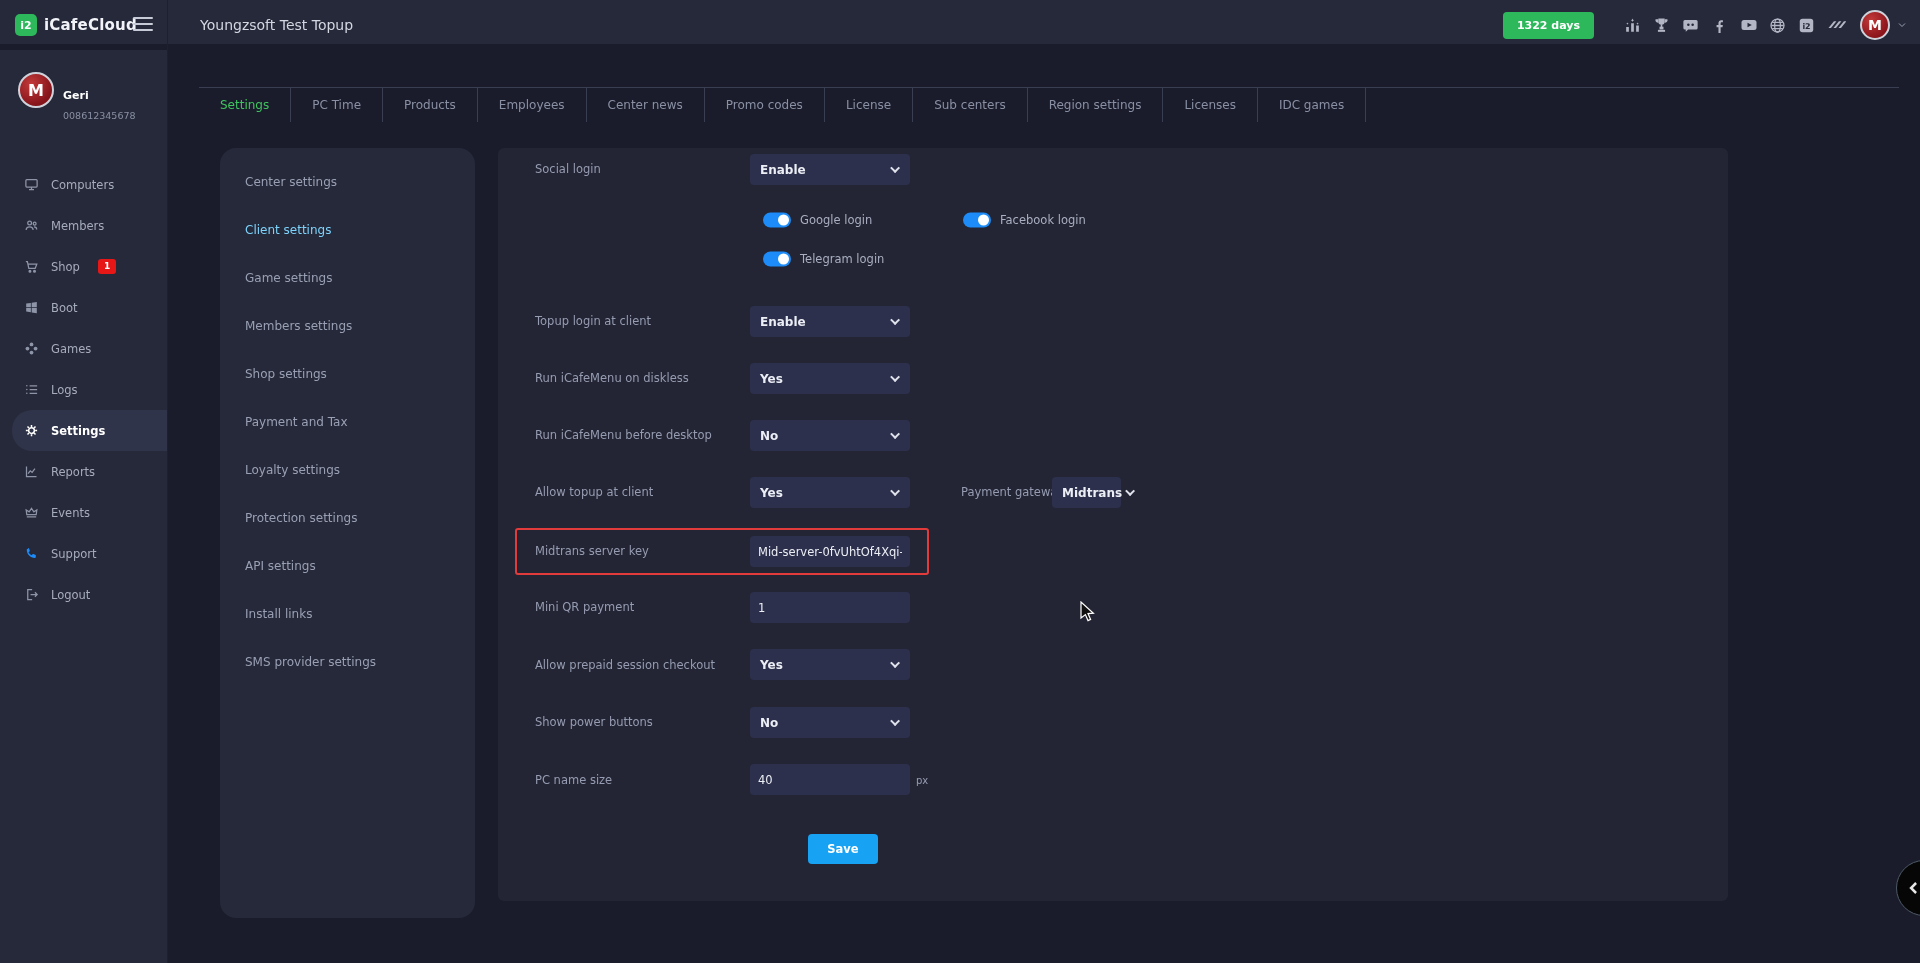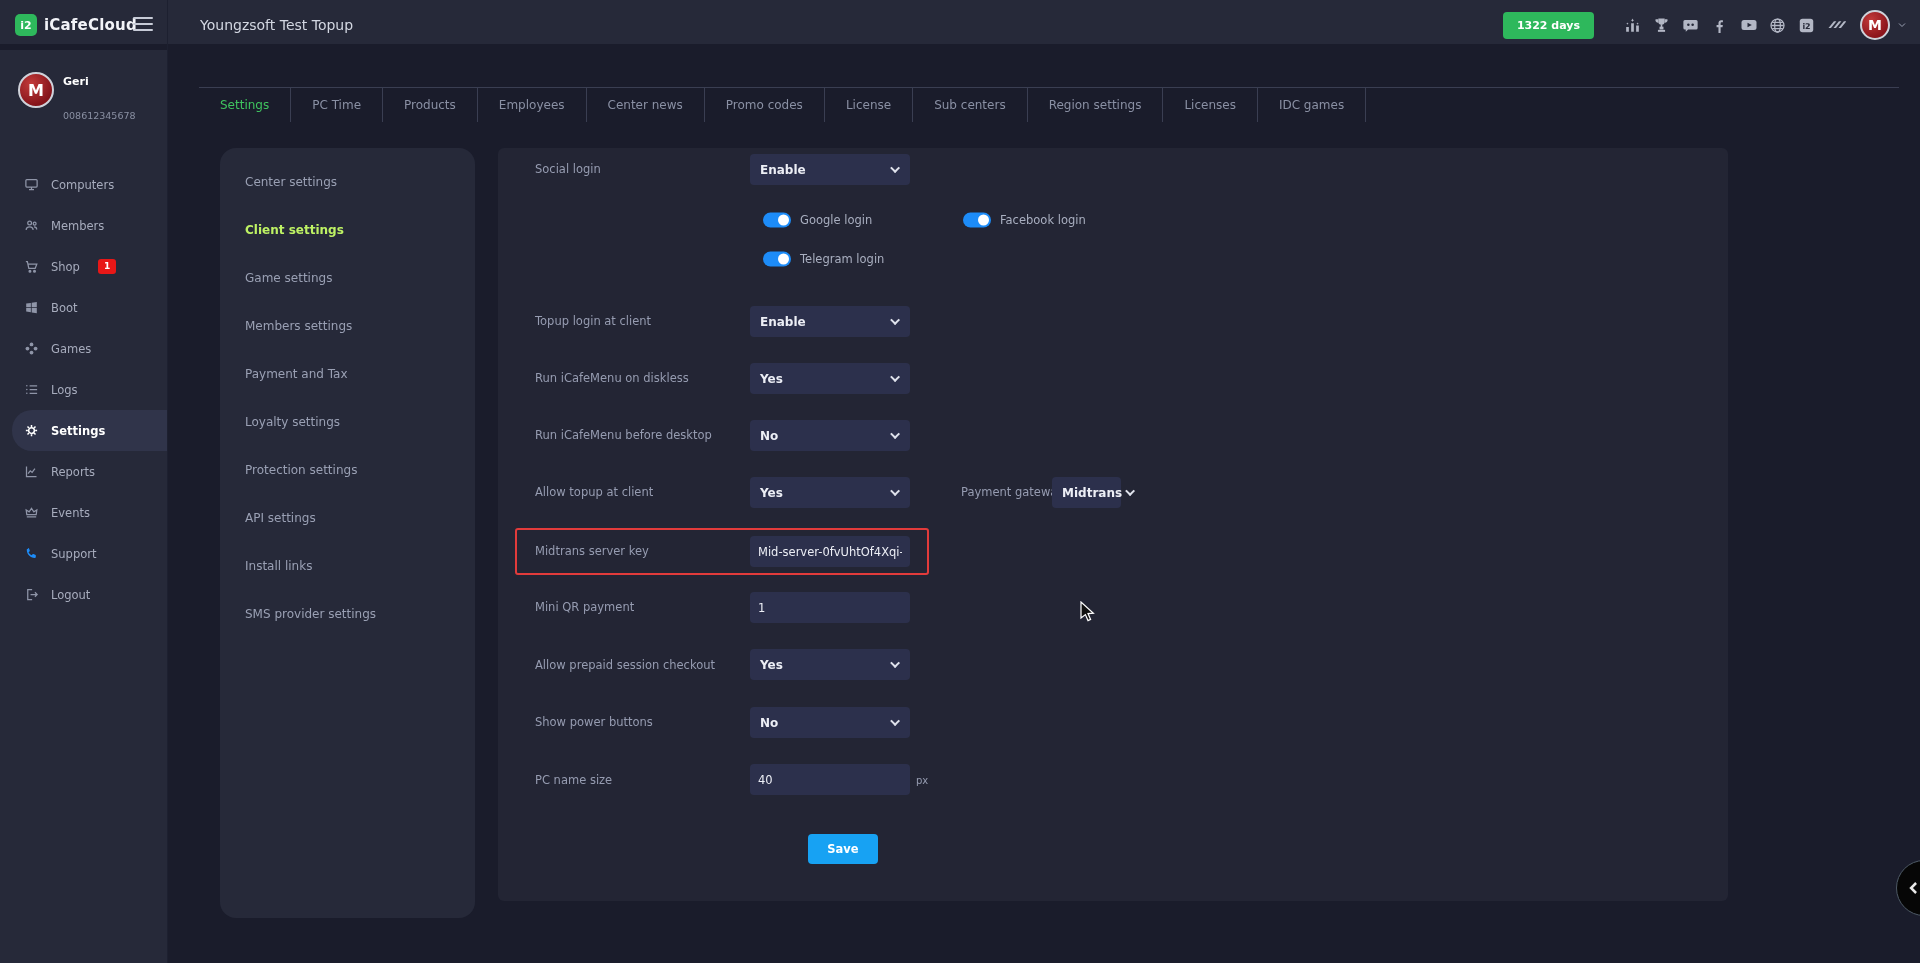--- a/index.html
+++ b/index.html
@@ -26,40 +26,40 @@
   .h-avatar { width:30px; height:30px; border-radius:50%; background:radial-gradient(circle at 35% 30%, #c23a3a, #8c151c 70%);
     border:2px solid #cfd2da; color:#fff; font-weight:800; font-size:14px;
     display:flex; align-items:center; justify-content:center; margin:0 4px 0 10px; cursor:pointer; }
   .caret { color:#9aa0b2; margin-left:2px; }
   
   .sidebar { position:absolute; top:50px; left:0; width:168px; bottom:0; background:#262939; border-right:1px solid #1d2030; z-index:4; }
   .user { position:absolute; top:22px; left:18px; display:flex; }
   .s-avatar { width:36px; height:36px; border-radius:50%; background:radial-gradient(circle at 35% 30%, #c23a3a, #84131a 72%);
     border:2px solid #cfd2da; color:#fff; font-weight:800; font-size:16px; display:flex; align-items:center; justify-content:center; }
   .user-meta { margin-left:9px; }
-  .user-name { color:#fff; font-size:11px; font-weight:700; margin-top:3px; }
-  .user-id { color:#8a90a3; font-size:9.5px; margin-top:22px; }
+  .user-name { color:#fff; font-size:11px; font-weight:700; margin-top:17px; }
+  .user-id { color:#8a90a3; font-size:9.5px; margin-top:8px; }
   .nav { position:absolute; top:114px; left:0; right:0; }
   .nav-item { height:41px; display:flex; align-items:center; padding-left:24px; gap:12px;
     color:#a7acbd; font-size:11.5px; cursor:pointer; position:relative; }
   .nav-item svg { color:#8f95a8; flex:none; }
   .nav-item.active { background:#30344a; border-radius:20px 0 0 20px; margin-left:12px; padding-left:12px; color:#fff; font-weight:700; }
   .nav-item.active svg { color:#fff; }
   .nav-badge { background:#e81717; color:#fff; font-size:9px; font-weight:700; border-radius:3px;
     padding:3px 6px; margin-left:6px; line-height:1; }
   .support-icon { color:#1d8cf8 !important; }
   
   .tabs-line { position:absolute; top:87px; left:199px; width:1700px; height:1px; background:#3a3e52; }
   .tabs { position:absolute; top:88px; left:199px; display:flex; height:34px; }
   .tab { padding:0 21px; line-height:34px; color:#8a90a4; font-size:12px; border-right:1px solid #3a3e52; cursor:pointer; white-space:nowrap; }
   .tab.active { color:#3fc45f; }
   
   .subnav { position:absolute; left:220px; top:148px; width:255px; height:770px; background:#262939; border-radius:16px; padding-top:10px; }
   .subnav-item { height:48px; line-height:48px; padding-left:25px; font-size:12px; color:#9aa0b4; cursor:pointer; }
-  .subnav-item.active { color:#bef264; font-weight:700; }
+  .subnav-item.active { color:#7dd3fc; font-weight:400; }
   
   .card { position:absolute; left:498px; top:148px; width:1230px; height:753px; background:#232534; border-radius:6px; }
   .form-label { position:absolute; left:37px; transform:translateY(-50%); color:#969cb1; font-size:11.5px; white-space:nowrap; }
   .control { position:absolute; left:252px; width:160px; height:31px; background:#2c304c; border-radius:4px;
     color:#eceef5; font-size:12px; font-weight:600; display:flex; align-items:center;
     justify-content:space-between; padding:0 10px; cursor:pointer; }
   .control .chev { width:7px; height:7px; border-left:2px solid #dfe2ec; border-bottom:2px solid #dfe2ec;
     transform:rotate(-45deg) translateY(-2px); flex:none; margin-left:6px; }
   .tinput { position:absolute; left:252px; width:160px; height:31px; background:#2c304c; border:none; border-radius:4px;
     color:#eceef5; font-size:11.5px; font-weight:500; padding:0 8px; font-family:inherit; outline:none; }
@@ -262,20 +262,21 @@
   <div class="tab">Region settings</div>
   <div class="tab">Licenses</div>
   <div class="tab">IDC games</div>
 </div>
 
 <div class="subnav">
   <div class="subnav-item">Center settings</div>
   <div class="subnav-item active">Client settings</div>
   <div class="subnav-item">Game settings</div>
   <div class="subnav-item">Members settings</div>
+  <div class="subnav-item">Shop settings</div>
   <div class="subnav-item">Payment and Tax</div>
   <div class="subnav-item">Loyalty settings</div>
   <div class="subnav-item">Protection settings</div>
   <div class="subnav-item">API settings</div>
   <div class="subnav-item">Install links</div>
   <div class="subnav-item">SMS provider settings</div>
 </div>
 
 <div class="card">
 

